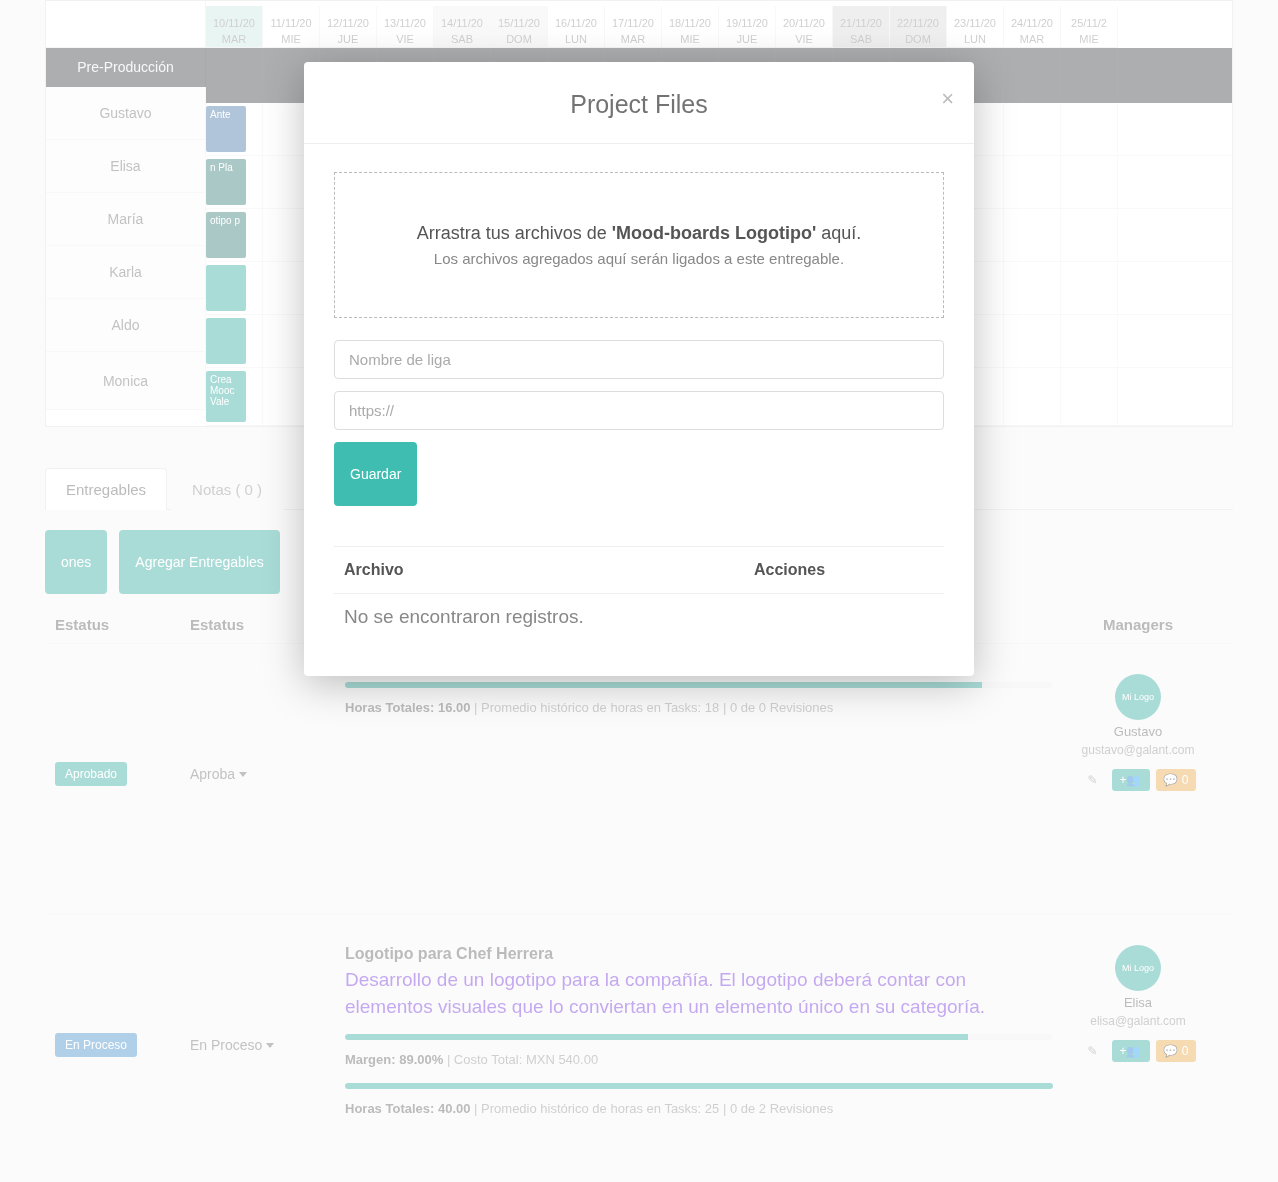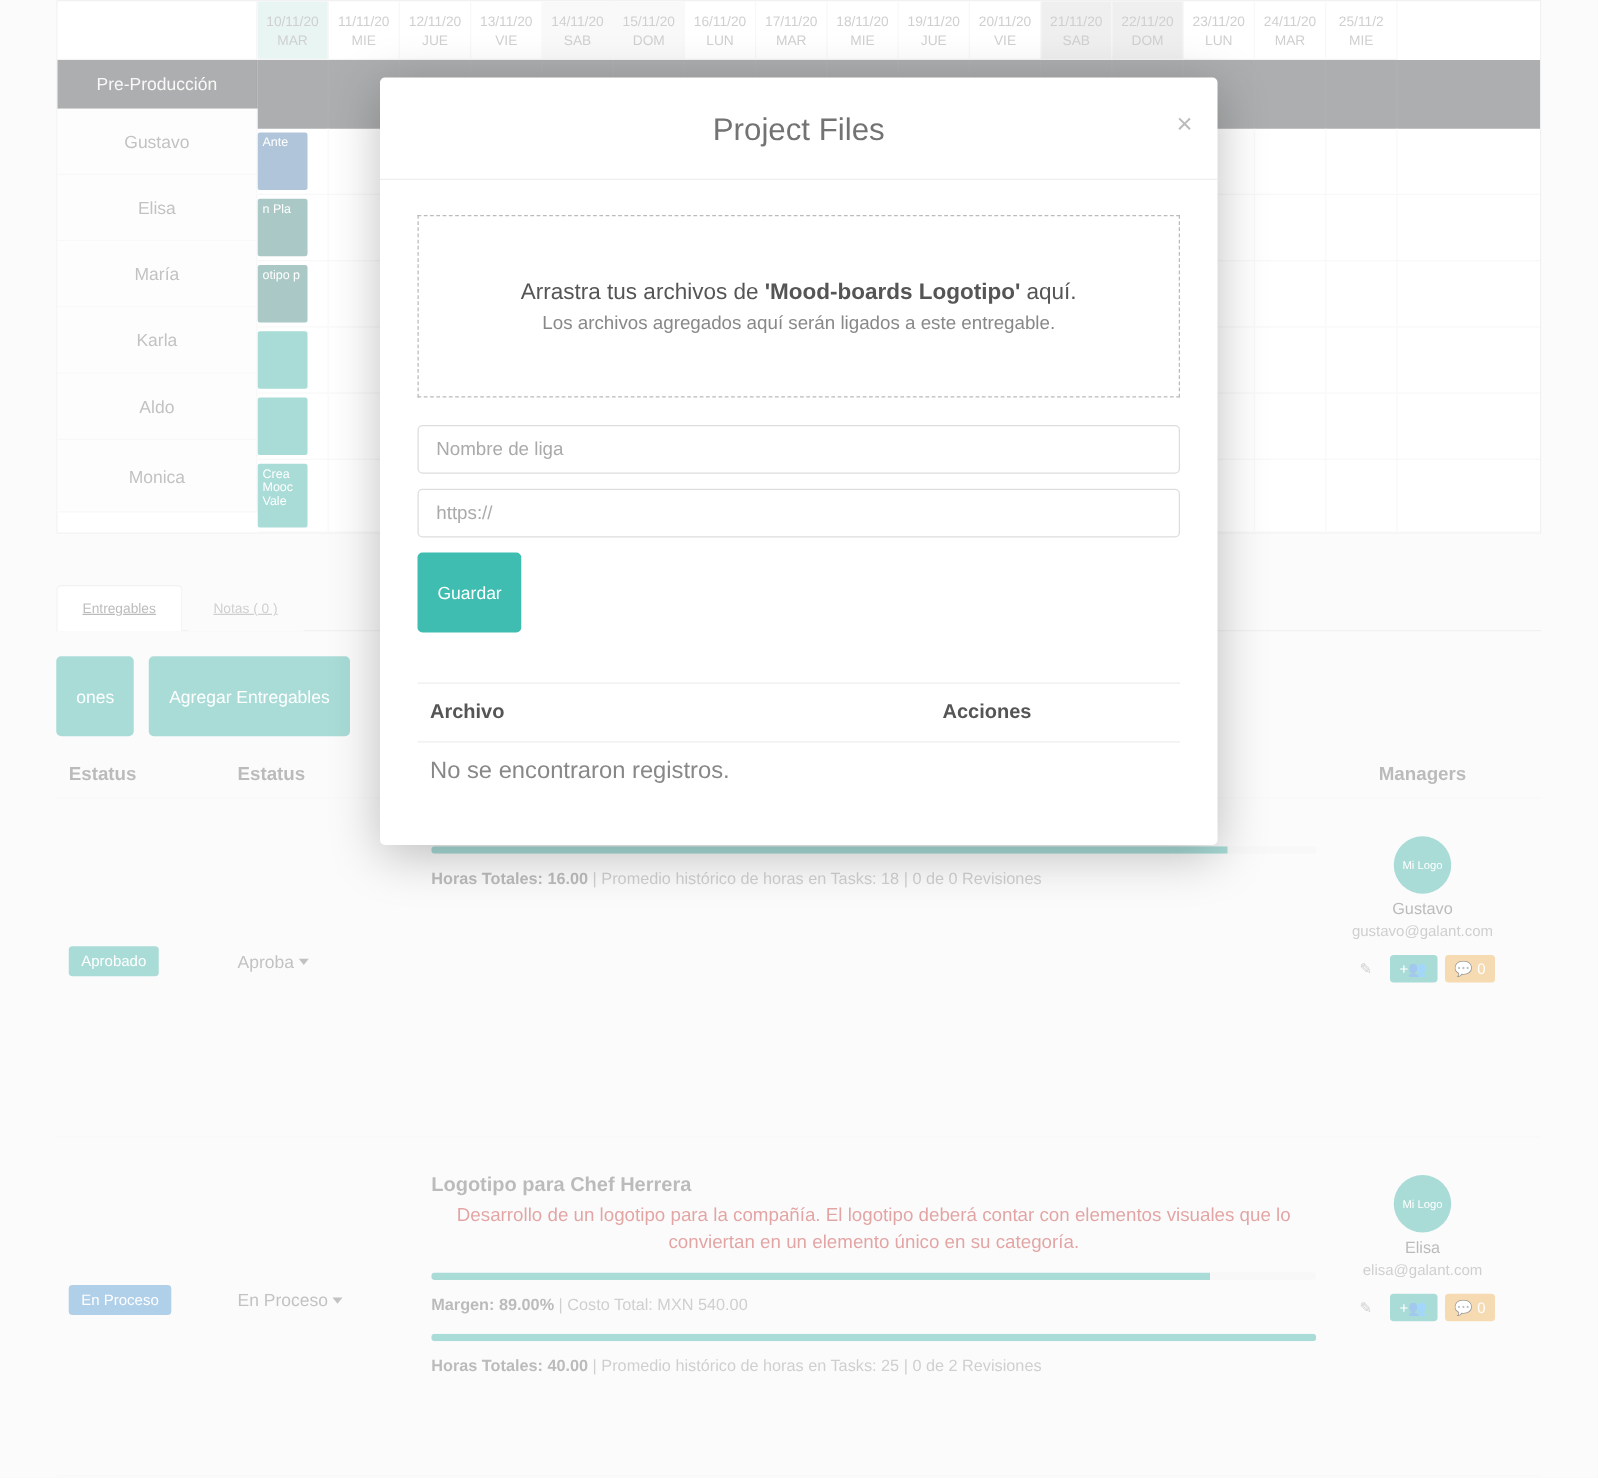--- a/index.html
+++ b/index.html
@@ -55,20 +55,21 @@
 .gantt-left .row-label:last-child { height: 58px; }
 
 .gantt-right {
   flex: 1;
   overflow: hidden;
   position: relative;
 }
 .date-header {
   display: flex;
   height: 47px;
+  align-items: flex-end;
 }
 .date-cell {
   width: 57px;
   flex-shrink: 0;
   text-align: center;
   font-size: 11px;
   color: #888;
   border-right: 1px solid #eee;
   border-bottom: 1px solid #e5e5e5;
   padding-top: 10px;
@@ -115,30 +116,29 @@
 
 
 .tabs-row {
   margin-top: 40px;
   display: flex;
   gap: 4px;
   border-bottom: 1px solid #ddd;
 }
 .tab {
   padding: 12px 20px;
-  font-size: 11px;
+  font-size: 15px;
   color: #888;
   cursor: pointer;
   border: 1px solid transparent;
   border-bottom: none;
   border-radius: 4px 4px 0 0;
   position: relative;
   top: 1px;
   background: #f5f5f5;
-  text-decoration: underline;
 }
 .tab.active {
   color: #555;
   background: #fff;
   border-color: #ddd;
 }
 .actions-row {
   display: flex;
   gap: 12px;
   padding: 20px 0 12px;
@@ -196,21 +196,21 @@
   align-items: center;
   gap: 4px;
 }
 .caret-down {
   width: 0; height: 0;
   border-left: 4px solid transparent;
   border-right: 4px solid transparent;
   border-top: 5px solid #666;
 }
 .deliv-title { font-weight: 600; color: #555; font-size: 16px; margin-bottom: 4px;}
-.deliv-desc { color: #b91c1c; font-size: 15px; line-height: 1.4; margin-bottom: 14px; text-align: center;}
+.deliv-desc { color: #6d28d9; font-size: 19px; line-height: 1.4; margin-bottom: 14px;}
 .progress {
   height: 6px;
   background: #eee;
   border-radius: 3px;
   overflow: hidden;
   margin: 8px 0;
 }
 .progress-fill { height: 100%; background: #2aa79b; }
 .meta-line { font-size: 13px; color: #888; padding: 4px 0 8px; }
 .meta-line b { color: #555; }

